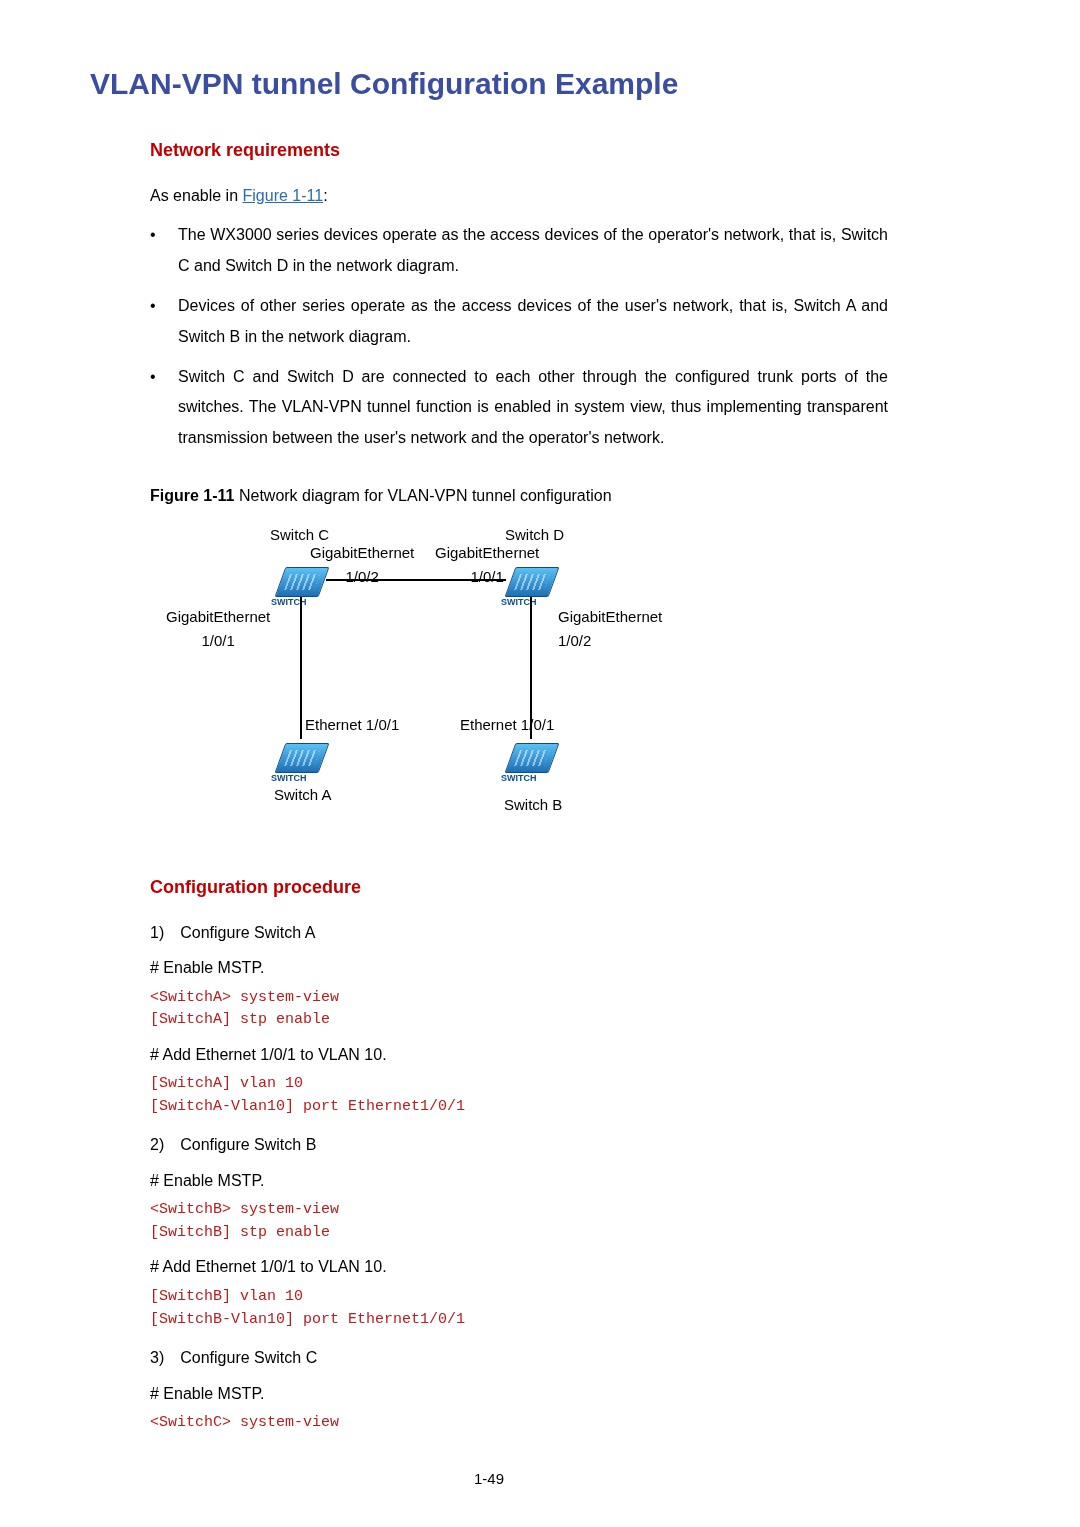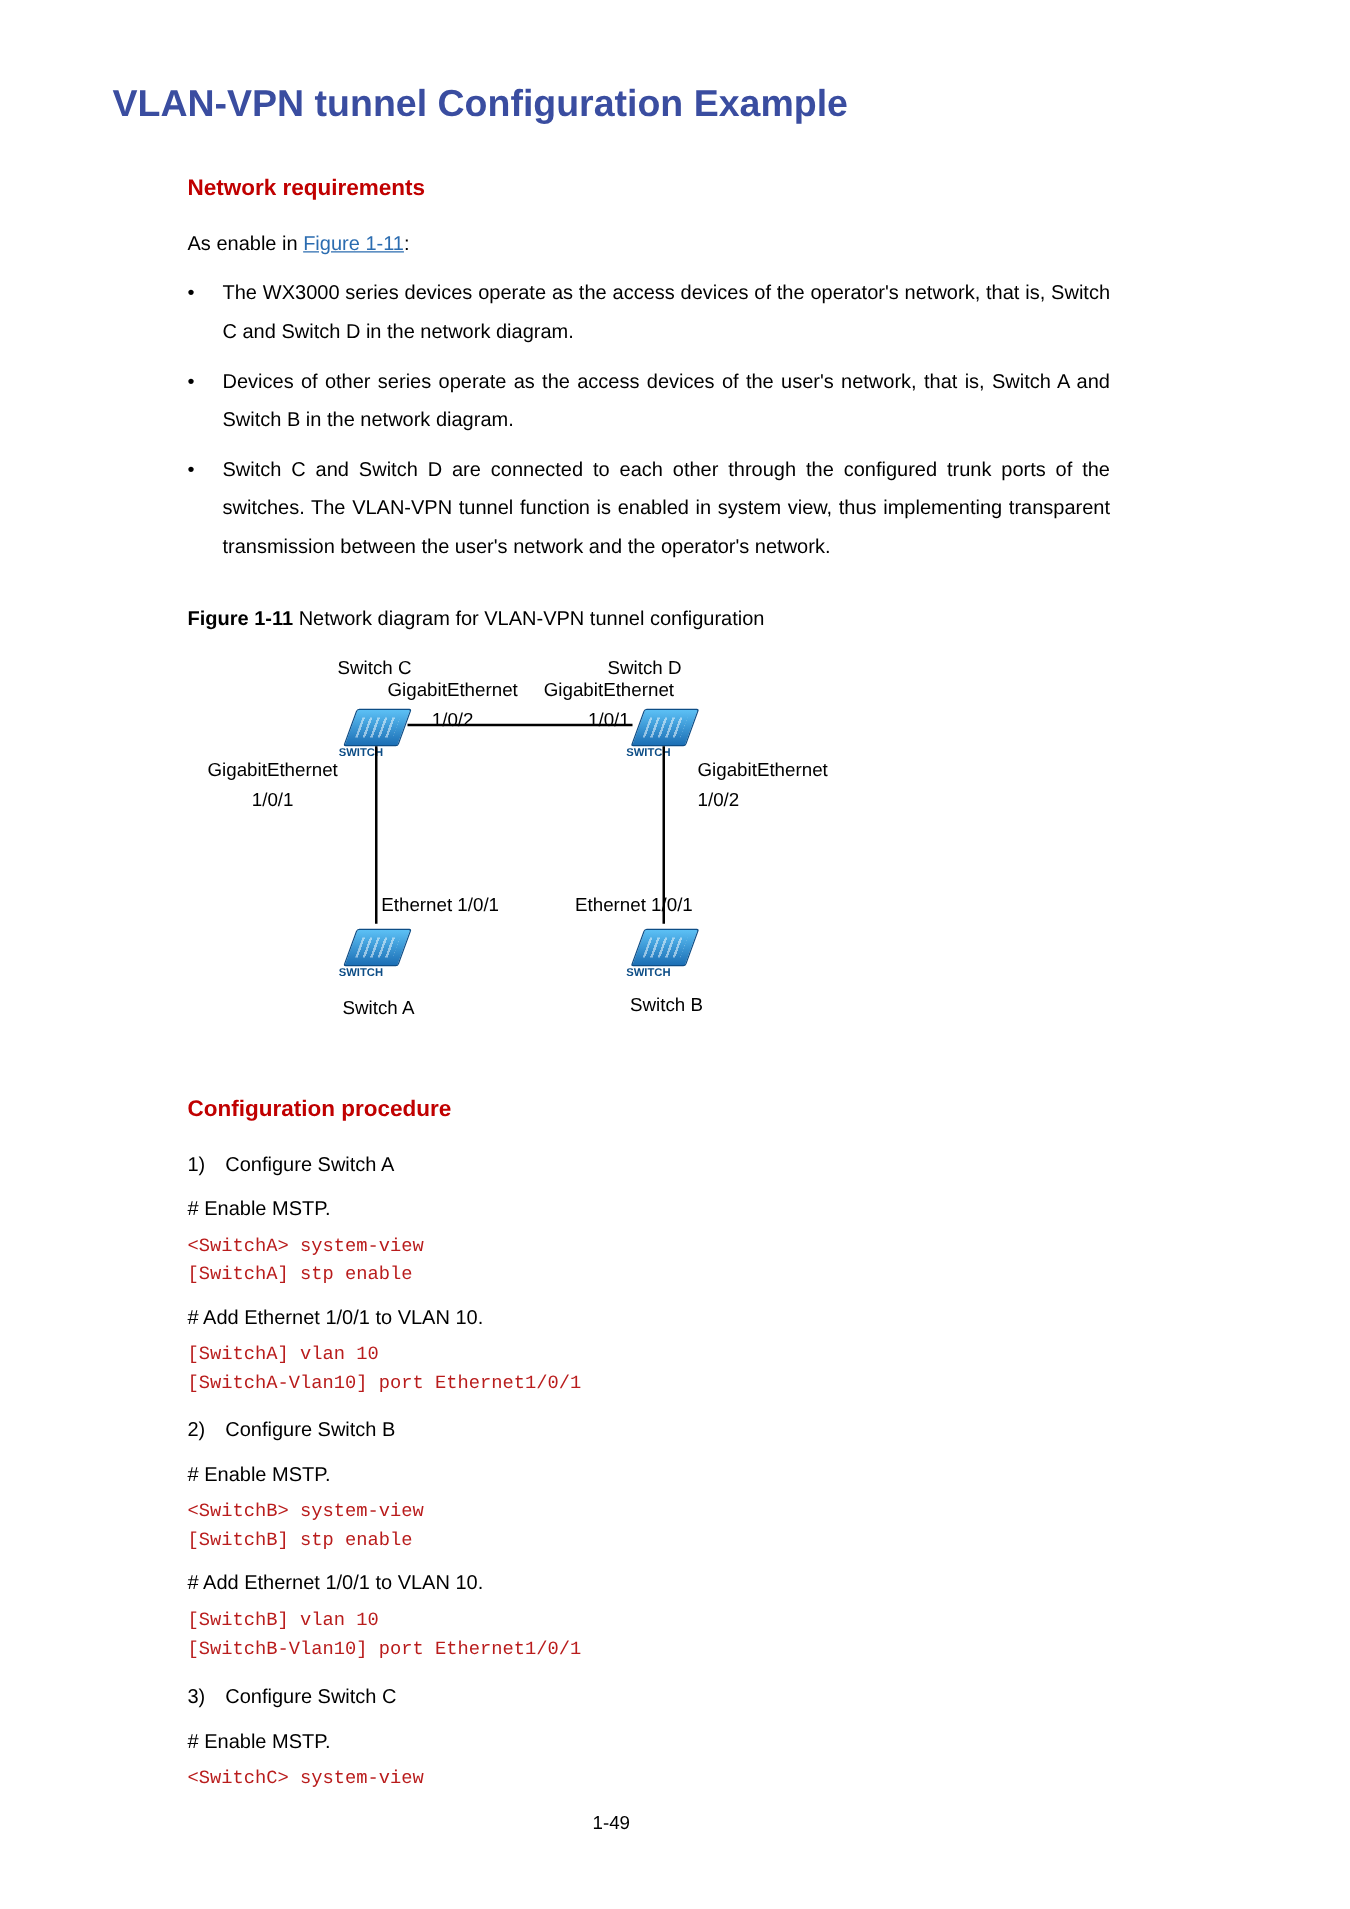--- a/index.html
+++ b/index.html
@@ -113,21 +113,21 @@
     font-family: "Courier New", monospace;
     font-size: 15px;
     color: #b91c1c;
     white-space: pre;
     margin: 4px 0;
     line-height: 1.5;
   }
   .page-num {
     text-align: center;
     font-size: 15px;
-    margin-top: 12px;
+    margin-top: 32px;
   }
 </style>
 </head>
 <body>
 
 <div class="page">
 
   <div class="h1">VLAN-VPN tunnel Configuration Example</div>
 
   <div class="h2">Network requirements</div>
@@ -142,21 +142,21 @@
     <li>Switch C and Switch D are connected to each other through the configured trunk ports of the switches. The VLAN-VPN tunnel function is enabled in system view, thus implementing transparent transmission between the user's network and the operator's network.</li>
   </ul>
 
   <div class="figure-caption">
     <span class="fig-num">Figure 1-11</span><span> Network diagram for VLAN-VPN tunnel configuration</span>
   </div>
 
   <div class="diagram">
 
     <span class="d-label" style="left:120px; top:0;">Switch C</span>
-    <span class="d-label" style="left:336px; top:0;">Switch D</span>
+    <span class="d-label" style="left:355px; top:0;">Switch D</span>
     <span class="d-label" style="left:160px; top:18px; text-align:center; white-space:pre;">GigabitEthernet
 1/0/2</span>
     <span class="d-label" style="left:285px; top:18px; text-align:center; white-space:pre;">GigabitEthernet
 1/0/1</span>
 
     <div class="sw-icon" style="left:130px; top:44px;"></div>
     <span class="sw-tag" style="left:121px; top:72px;">SWITCH</span>
     <div class="sw-icon" style="left:360px; top:44px;"></div>
     <span class="sw-tag" style="left:351px; top:72px;">SWITCH</span>
 
@@ -171,21 +171,21 @@
     <div class="d-line-v" style="left:380px; top:74px; height:142px;"></div>
 
     <span class="d-label" style="left:155px; top:190px;">Ethernet 1/0/1</span>
     <span class="d-label" style="left:310px; top:190px;">Ethernet 1/0/1</span>
 
     <div class="sw-icon" style="left:130px; top:220px;"></div>
     <span class="sw-tag" style="left:121px; top:248px;">SWITCH</span>
     <div class="sw-icon" style="left:360px; top:220px;"></div>
     <span class="sw-tag" style="left:351px; top:248px;">SWITCH</span>
 
-    <span class="d-label" style="left:124px; top:272px;">Switch A</span>
+    <span class="d-label" style="left:124px; top:260px;">Switch A</span>
     <span class="d-label" style="left:354px; top:270px;">Switch B</span>
   </div>
 
   <div class="h2">Configuration procedure</div>
 
   <div class="config-section">
 
     <div class="num-item">
       <span class="num">1)</span><span>Configure Switch A</span>
     </div>

